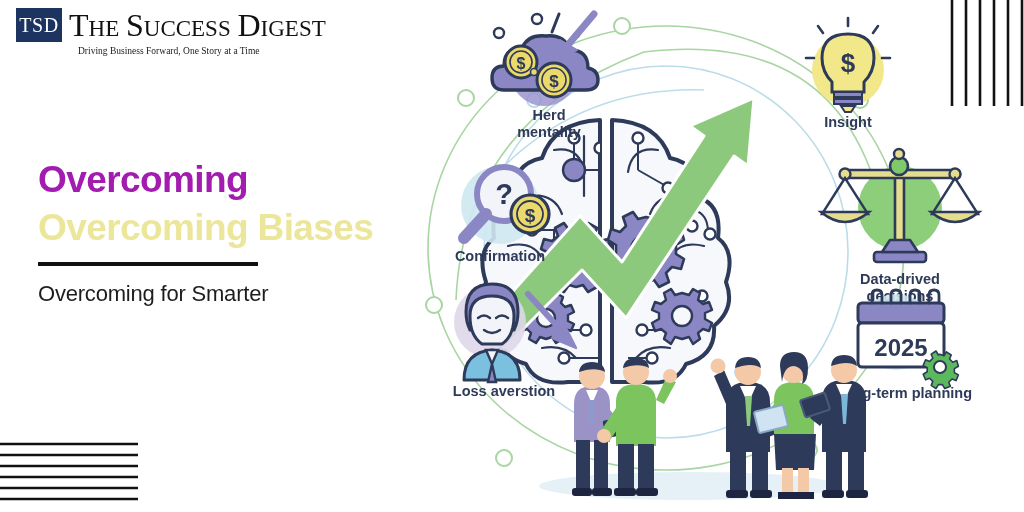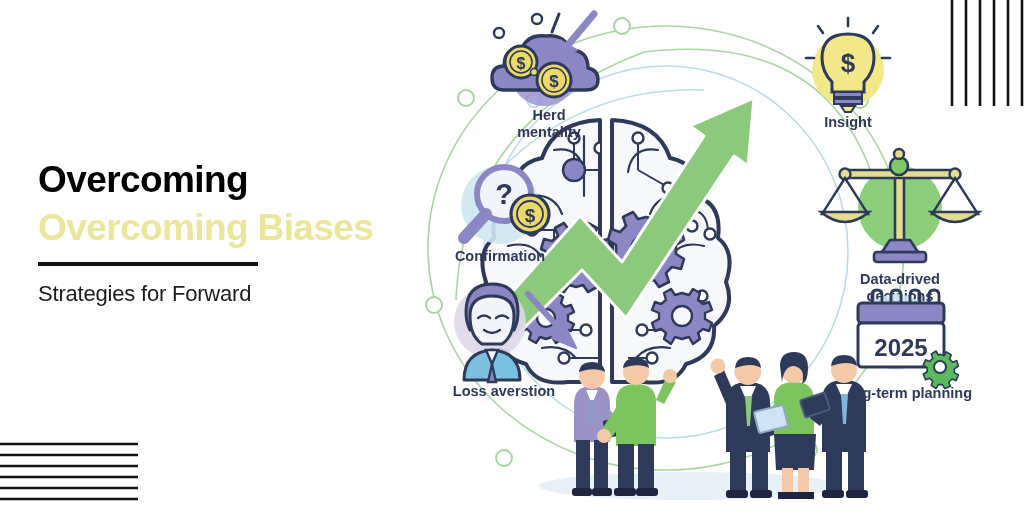--- a/index.html
+++ b/index.html
@@ -37,21 +37,21 @@
   .brand-tag {
     font-family:"Liberation Serif", serif;
     font-size:9.5px; color:#1a1a1a;
     margin-top:4px; margin-left:62px;
     white-space:nowrap;
   }
 
   
   .headline { position:absolute; left:38px; top:160px; width:380px; }
   .h-line1 {
-    font-size:37px; font-weight:bold; color:#000000;
+    font-size:37px; font-weight:bold; color:#a21caf;
     letter-spacing:-.6px; line-height:1.08;
   }
   .h-line2 {
     font-size:37px; font-weight:bold; color:#ece69a;
     letter-spacing:-.6px; line-height:1.08; margin-top:8px;
   }
   .h-rule {
     width:220px; height:4px; background:#111111;
     margin-top:14px; margin-bottom:13px;
   }
@@ -65,26 +65,33 @@
 
   
   .illus { position:absolute; left:404px; top:0px; width:620px; height:512px; }
   .illus svg { display:block; }
 </style>
 </head>
 <body>
 
 <div class="canvas">
 
+  <div class="brand">
+    <div class="brand-row">
+      <div class="brand-mark">TSD</div>
+      <div class="brand-name"><span class="cap">T</span><span class="sm">HE</span> <span class="cap">S</span><span class="sm">UCCESS</span> <span class="cap">D</span><span class="sm">IGEST</span></div>
+    </div>
+    <div class="brand-tag">Driving Business Forward, One Story at a Time</div>
+  </div>
 
   <div class="headline">
     <div class="h-line1">Overcoming</div>
     <div class="h-line2">Overcoming Biases</div>
     <div class="h-rule"></div>
-    <div class="h-sub">Strategies for Forward</div>
+    <div class="h-sub">Overcoming for Smarter</div>
   </div>
 
   <svg class="deco-vert" viewBox="0 0 84 108">
     <g stroke="#111" stroke-width="2.6">
       <line x1="12" y1="0" x2="12" y2="106"></line>
       <line x1="26" y1="0" x2="26" y2="106"></line>
       <line x1="40" y1="0" x2="40" y2="106"></line>
       <line x1="54" y1="0" x2="54" y2="106"></line>
       <line x1="68" y1="0" x2="68" y2="106"></line>
       <line x1="82" y1="0" x2="82" y2="106"></line>

